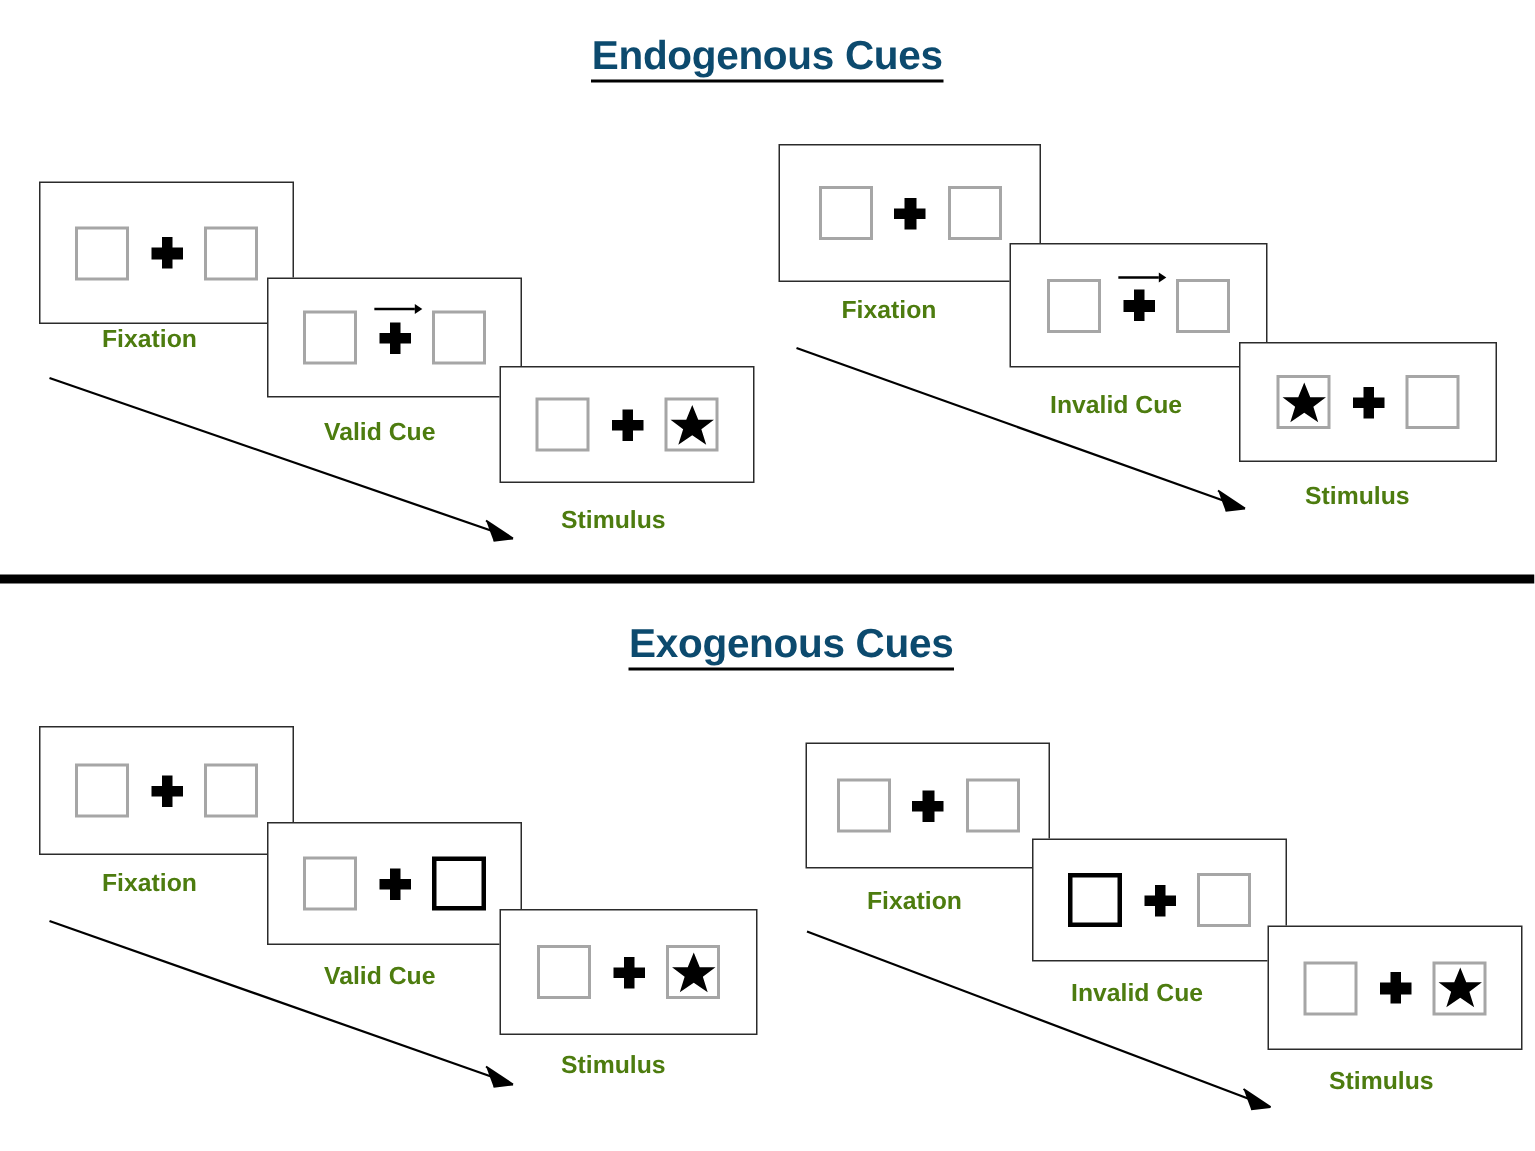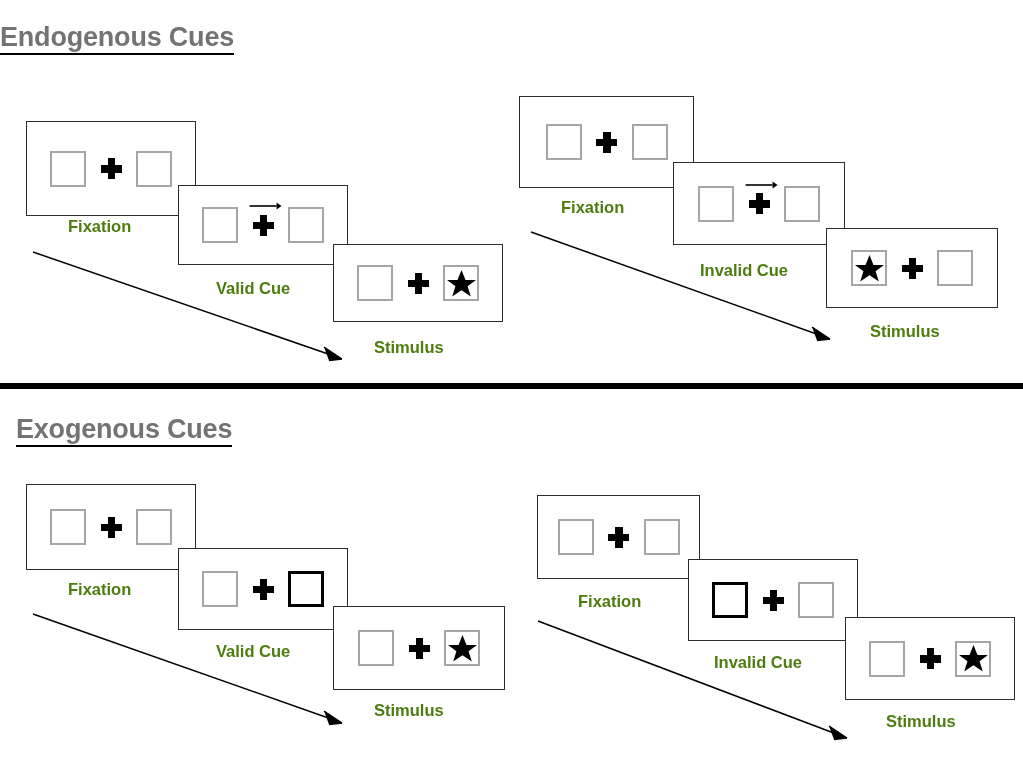--- a/index.html
+++ b/index.html
@@ -12,23 +12,24 @@
     height: 767px;
     position: relative;
     overflow: hidden;
     font-family: "Liberation Sans", sans-serif;
   }
 
   
   .section-title {
     position: absolute;
     width: 100%;
+    text-align: center;
     font-weight: bold;
     font-size: 27px;
-    color: #737373;
+    color: #0c4a6e;
     letter-spacing: -0.2px;
   }
   .section-title span {
     border-bottom: 2.5px solid #000000;
     padding-bottom: 1px;
   }
 
   
   .divider {
     position: absolute;

